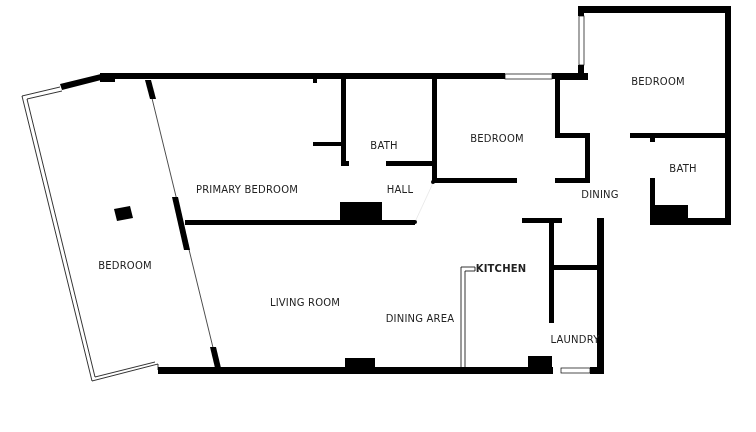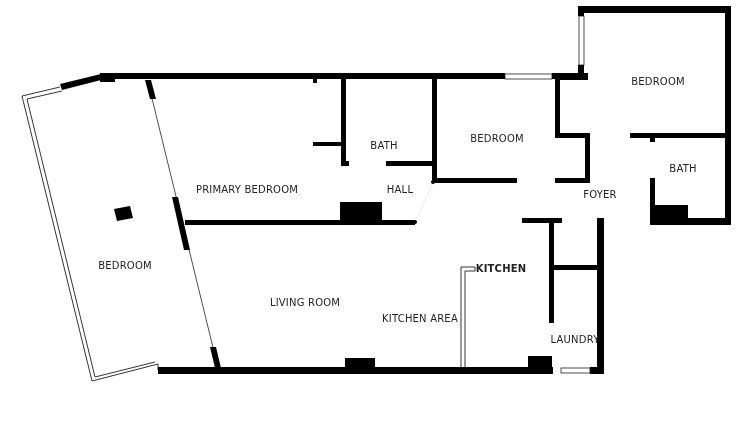--- a/index.html
+++ b/index.html
@@ -93,17 +93,17 @@
   <polyline class="thinline" points="461,367 461,267 475,267 475,271 465,271 465,367"></polyline>
 </svg>
 
 <div class="label" style="left:125px;top:265px;">BEDROOM</div>
 <div class="label" style="left:247px;top:153px;margin-top:36px;">PRIMARY BEDROOM</div>
 <div class="label" style="left:384px;top:145px;">BATH</div>
 <div class="label" style="left:400px;top:182px;margin-top:7px;">HALL</div>
 <div class="label" style="left:497px;top:138px;">BEDROOM</div>
 <div class="label" style="left:658px;top:81px;">BEDROOM</div>
 <div class="label" style="left:683px;top:168px;">BATH</div>
-<div class="label" style="left:600px;top:194px;">FOYER</div>
+<div class="label" style="left:600px;top:194px;">DINING</div>
 <div class="label" style="left:501px;top:268px;font-weight:bold;">KITCHEN</div>
 <div class="label" style="left:285px;top:302px;margin-left:20px;">LIVING ROOM</div>
-<div class="label" style="left:420px;top:318px;">KITCHEN AREA</div>
+<div class="label" style="left:420px;top:318px;">DINING AREA</div>
 <div class="label" style="left:575px;top:339px;">LAUNDRY</div>
 
 </body></html>

